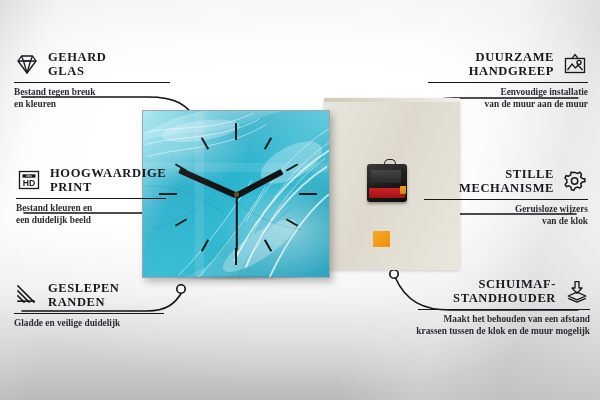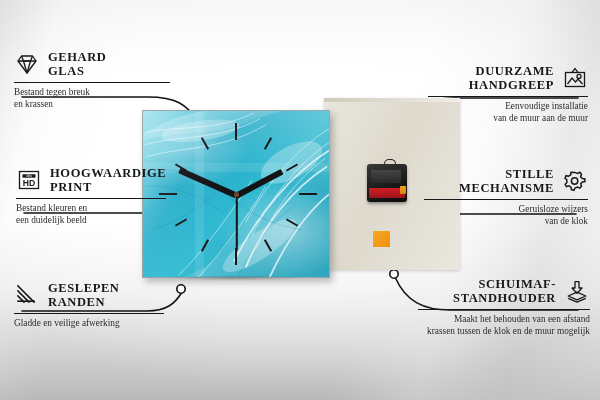--- a/index.html
+++ b/index.html
@@ -136,28 +136,29 @@
     text-transform:uppercase;
   }
   .co-rule{
     height:1.4px; background:#15171a; margin:4px 0 4px 0; width:100%;
   }
   .co-sub{
     font-family:"Liberation Serif", serif;
     font-size:9.3px;
     line-height:11.4px;
     color:#2a2d30;
+    font-weight:bold;
   }
   .ico{ width:26px; height:24px; flex:0 0 26px; display:block; }
 
   
   #co-gehard    { left:14px;  top:50px;  width:196px; }
   #co-hd        { left:16px;  top:166px; width:196px; }
   #co-geslepen  { left:14px;  top:281px; width:196px; }
-  #co-duurzame  { left:392px; top:64px;  width:196px; }
+  #co-duurzame  { left:392px; top:50px;  width:196px; }
   #co-stille    { left:392px; top:167px; width:196px; }
   #co-schuim    { left:392px; top:277px; width:198px; }
 
   #co-gehard .co-rule   { width:156px; }
   #co-hd .co-rule       { width:150px; }
   #co-geslepen .co-rule { width:150px; }
   #co-duurzame .co-rule { width:160px; margin-left:auto; }
   #co-stille .co-rule   { width:164px; margin-left:auto; }
   #co-schuim .co-rule   { width:172px; margin-left:auto; }
 </style>
@@ -286,21 +287,21 @@
           <path d="M9.5,9 H16.5"></path>
         </g>
       </svg>
       <div>
         <div class="co-title">GEHARD</div>
         <div class="co-title">GLAS</div>
       </div>
     </div>
     <div class="co-rule"></div>
     <div class="co-sub">Bestand tegen breuk</div>
-    <div class="co-sub">en krassen</div>
+    <div class="co-sub">en kleuren</div>
   </div>
 
   <div class="callout left" id="co-hd">
     <div class="co-head">
       <svg class="ico" viewBox="0 0 26 24">
         <rect x="3.5" y="3.5" width="19" height="17" fill="none" stroke="#16181a" stroke-width="1.3"></rect>
         <rect x="6.5" y="6.3" width="13" height="3.4" fill="#16181a"></rect>
         <text x="13" y="9.1" font-family="Liberation Sans, sans-serif" font-size="3.1" fill="#ffffff" text-anchor="middle">ultra</text>
         <text x="13" y="18" font-family="Liberation Sans, sans-serif" font-weight="bold" font-size="8.6" fill="#16181a" text-anchor="middle">HD</text>
       </svg>
@@ -323,21 +324,21 @@
           <path d="M4,13 L10,19"></path>
           <path d="M4,18.2 L20,18.2"></path>
         </g>
       </svg>
       <div>
         <div class="co-title">GESLEPEN</div>
         <div class="co-title">RANDEN</div>
       </div>
     </div>
     <div class="co-rule"></div>
-    <div class="co-sub">Gladde en veilige afwerking</div>
+    <div class="co-sub">Gladde en veilige duidelijk</div>
   </div>
 
   <div class="callout right" id="co-duurzame">
     <div class="co-head">
       <svg class="ico" viewBox="0 0 26 24">
         <g fill="none" stroke="#16181a" stroke-width="1.3">
           <rect x="3.5" y="6.5" width="19" height="14"></rect>
           <path d="M5.5,18 L10,12 L13.5,16 L16,13 L20.5,18"></path>
           <circle cx="17" cy="10.4" r="2"></circle>
           <path d="M10,6.3 L13,2.6 L16,6.3"></path>

